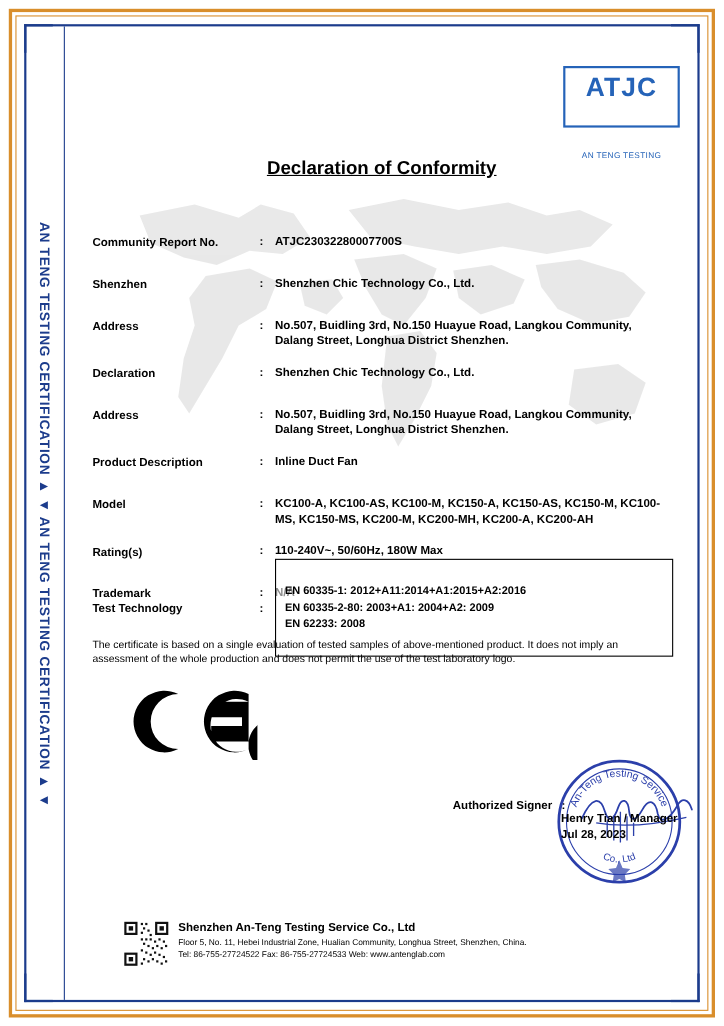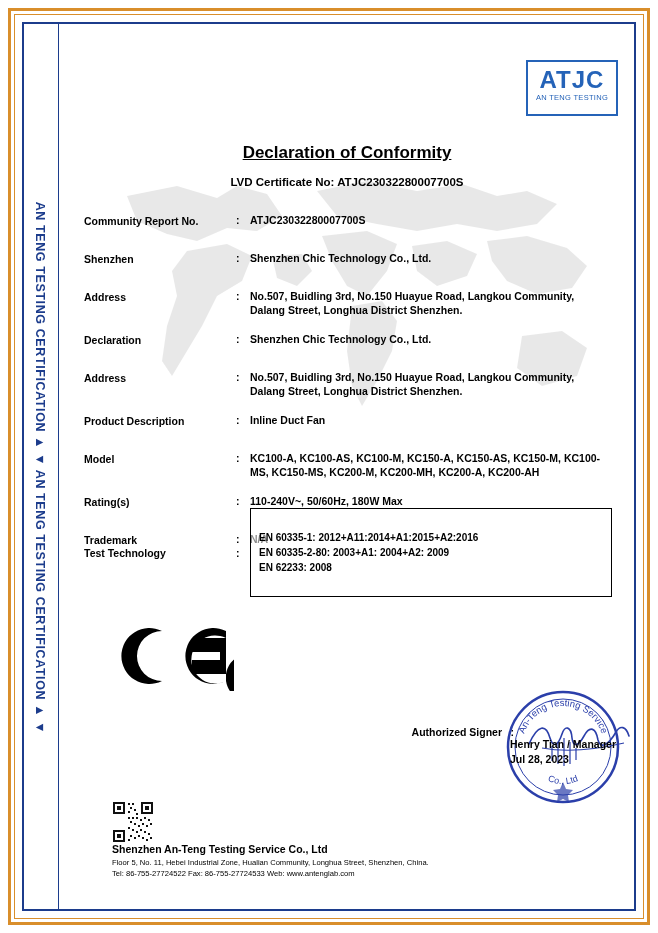--- a/index.html
+++ b/index.html
@@ -92,39 +92,40 @@
     text-align: center;
     opacity: 0.22;
     pointer-events: none;
   }
   .watermark svg { width: 560px; height: 330px; }
 
   .logo-box {
     position: absolute;
     right: 14px;
     top: 34px;
-    width: 92px;
+    width: 106px;
     height: 56px;
     background: #ffffff;
     border: 2px solid #2563b8;
     box-sizing: border-box;
     text-align: center;
     padding-top: 5px;
   }
   .logo-main {
     font-size: 24px;
     font-weight: bold;
     color: #2563b8;
     letter-spacing: 1px;
     line-height: 26px;
   }
   .logo-sub {
     font-size: 7.5px;
     color: #2563b8;
     letter-spacing: 0.3px;
+    margin-top: 44px;
   }
 
   .title {
     position: absolute;
     left: 0; right: 0;
     top: 117px;
     text-align: center;
     font-size: 17px;
     font-weight: bold;
     color: #000;
@@ -294,21 +295,20 @@
   .footer {
     position: absolute;
     left: 22px;
     right: 20px;
     bottom: 28px;
   }
   .footer-inner {
     display: flex;
     align-items: flex-start;
     padding-left: 28px;
-    flex-direction: column;
   }
   .qr {
     width: 42px;
     height: 42px;
     flex: 0 0 42px;
     margin-right: 8px;
   }
   .footer-text { flex: 1; }
   .footer-name {
     font-size: 10.5px;
@@ -355,21 +355,20 @@
         </g>
       </svg>
     </div>
 
     <div class="logo-box">
       <div class="logo-main">ATJC</div>
       <div class="logo-sub">AN TENG TESTING</div>
     </div>
 
     <div class="title">Declaration of Conformity</div>
-    <div class="subtitle">LVD Certificate No: ATJC23032280007700S</div>
 
     <div class="fields">
       <div class="field-row">
         <div class="field-label">Community Report No.</div>
         <div class="field-colon">:</div>
         <div class="field-value">ATJC23032280007700S</div>
       </div>
       <div class="field-row">
         <div class="field-label">Shenzhen</div>
         <div class="field-colon">:</div>
@@ -416,20 +415,21 @@
     <div class="std-block">
       <div class="std-label">Test Technology</div>
       <div class="std-colon">:</div>
       <div class="std-box">
         <div class="std-line">EN 60335-1: 2012+A11:2014+A1:2015+A2:2016</div>
         <div class="std-line">EN 60335-2-80: 2003+A1: 2004+A2: 2009</div>
         <div class="std-line">EN 62233: 2008</div>
       </div>
     </div>
 
+    <div class="note2">The certificate is based on a single evaluation of tested samples of above-mentioned product. It does not imply an assessment of the whole production and does not permit the use of the test laboratory logo.</div>
 
     <div class="ce-mark">
       <svg viewBox="0 0 120 70" xmlns="http://www.w3.org/2000/svg">
         <path d="M48 10 A28 28 0 1 0 48 60 A24 24 0 1 1 48 10 Z" fill="#000"></path>
         <path d="M112 10 A28 28 0 1 0 112 60 A24 24 0 1 1 112 17 L78 17 L78 31 L106 31 L106 39 L78 39 L78 53 L112 53 A24 24 0 1 1 112 60 Z" fill="#000"></path>
       </svg>
     </div>
 
     <div class="signer">Authorized Signer</div>
     <div class="signer-colon">:</div>

